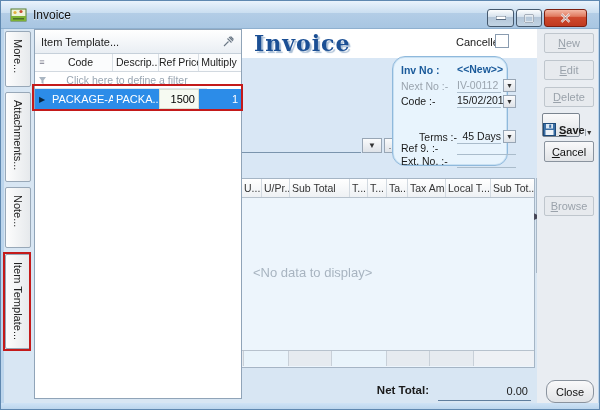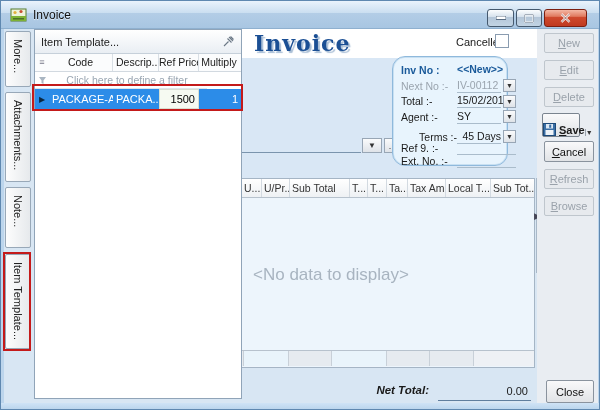--- a/index.html
+++ b/index.html
@@ -66,52 +66,52 @@
   .inv-no .info-value { border-bottom:none; }
   .row-dim .info-label, .row-dim .info-value { color:#9aa4ae; }
 
   
   .grid { position:absolute; left:230px; top:177px; width:304px; height:190px;
           border:1px solid #a5b5c5; background:#edf5fc; }
   .grid-hdr { position:absolute; left:0; top:0; width:302px; height:19px; display:flex;
               background:linear-gradient(#ffffff,#eef1f4); border-bottom:1px solid #b7c2cd; }
   .gh { height:100%; border-right:1px solid #d3dae1; font-size:10.5px; color:#333;
         padding:3px 1px 0 2px; overflow:hidden; white-space:nowrap; }
-  .empty-text { position:absolute; left:21px; top:86px; color:#a8b4c0; font-size:17px; }
+  .empty-text { position:absolute; left:21px; top:86px; color:#a8b4c0; font-size:13px; }
   .grid-ftr { position:absolute; left:0; bottom:1px; width:302px; height:16px; display:flex;
               border-top:1px solid #b7c2cd; }
   .gf { height:100%; border-right:1px solid #c8d0d8; }
 
   .splitter { position:absolute; left:535px; top:177px; width:5px; height:95px;
               background:#e7edf3; border:1px solid #a8b8c8; }
   .split-handle { position:absolute; left:531px; top:207px; width:11px; height:16px;
                   font-size:9px; color:#445; display:flex; align-items:center; justify-content:center; }
 
   
   .net-label { position:absolute; left:360px; top:383px; width:68px; text-align:right;
-               font-weight:bold; font-size:11.5px;font-style:italic; }
+               font-weight:bold; font-size:11.5px; }
   .net-value { position:absolute; left:437px; top:384px; width:90px; text-align:right; font-size:11px; }
   .net-line  { position:absolute; left:437px; top:399px; width:93px; height:1px; background:#5f7e9e; }
 
   
   .right-panel { position:absolute; left:536px; top:28px; width:61px; height:374px; background:#e9edf2; }
   .btn { position:absolute; left:543px; width:50px; height:20px;
          background:linear-gradient(#f9f9fa,#e1e3e6); border:1px solid #8a939e; border-radius:2px;
          font-size:11px; color:#111; display:flex; align-items:center; justify-content:center;
          cursor:pointer; }
   .btn.disabled { background:#e7eaee; border-color:#bfc6cd; color:#9aa2ab; cursor:default; }
   .b-new{top:32px}.b-edit{top:59px}.b-delete{top:86px}.b-refresh{top:168px}.b-browse{top:195px}
   .b-cancel{top:140px;height:21px}
   .btn-save { position:absolute; left:541px; top:112px; width:38px; height:24px; display:flex;
               background:linear-gradient(#fafafb,#dfe2e5); border:1px solid #7a848f; border-radius:2px;align-items:flex-end; }
   .save-main { flex:1; display:flex; align-items:center; justify-content:center; gap:3px;
                font-size:11px; font-weight:bold; }
   .save-arrow { width:13px; border-left:1px solid #9aa3ad; display:flex; align-items:center;
                 justify-content:center; font-size:7px; color:#333; }
-  .b-close { top:379px; left:545px; width:48px; height:23px; }
+  .b-close { top:379px; left:545px; width:48px; height:23px;border-radius:9px; }
   .mnem { display:block; }
   .mnem::first-letter { text-decoration:underline; }
 
   
   .itpanel { position:absolute; left:33px; top:28px; width:208px; height:370px;
              background:#ffffff; border:1px solid #90a4b8; }
   .it-header { position:absolute; left:0; top:0; width:206px; height:24px;
                background:linear-gradient(#ffffff,#e9eef3); border-bottom:1px solid #c6d0da;
                display:flex; align-items:center; padding:0 6px; }
   .it-title { flex:1; font-size:11px; color:#222; }
@@ -194,27 +194,22 @@
     <div class="info-row inv-no" style="top:5px;">
       <span class="info-label">Inv No :</span>
       <span class="info-value">&lt;&lt;New&gt;&gt;</span>
     </div>
     <div class="info-row row-dim" style="top:21px;">
       <span class="info-label">Next No :-</span>
       <span class="info-value">IV-00112</span>
       <span class="info-dd">▼</span>
     </div>
     <div class="info-row" style="top:36.5px;">
-      <span class="info-label">Total :-</span>
+      <span class="info-label">Code :-</span>
       <span class="info-value">15/02/2016</span>
-      <span class="info-dd">▼</span>
-    </div>
-    <div class="info-row" style="top:52px;">
-      <span class="info-label">Agent :-</span>
-      <span class="info-value">SY</span>
       <span class="info-dd">▼</span>
     </div>
     <div class="info-row" style="top:72px;text-align:right;">
       <span class="info-label">Terms :-</span>
       <span class="info-value">45 Days</span>
       <span class="info-dd">▼</span>
     </div>
     <div class="info-row" style="top:83px;">
       <span class="info-label">Ref 9. :-</span>
       <span class="info-value" style="width:59px;"></span>
@@ -274,23 +269,20 @@
         <rect x="6.2" y="1.6" width="2" height="3.2" fill="#3a6ea5"></rect>
         <rect x="2.5" y="7" width="8" height="5" fill="#eef3f8"></rect>
       </svg>
       <span class="mnem">Save</span>
     </div>
     <div class="save-arrow">▼</div>
   </div>
   <div class="btn b-cancel">
       <span class="mnem">Cancel</span>
     </div>
-  <div class="btn disabled b-refresh">
-      <span class="mnem">Refresh</span>
-    </div>
   <div class="btn disabled b-browse">
       <span class="mnem">Browse</span>
     </div>
   <div class="btn b-close">
       <span>Close</span>
     </div>
 
   <div class="itpanel">
     <div class="it-header">
       <span class="it-title">Item Template...</span>

